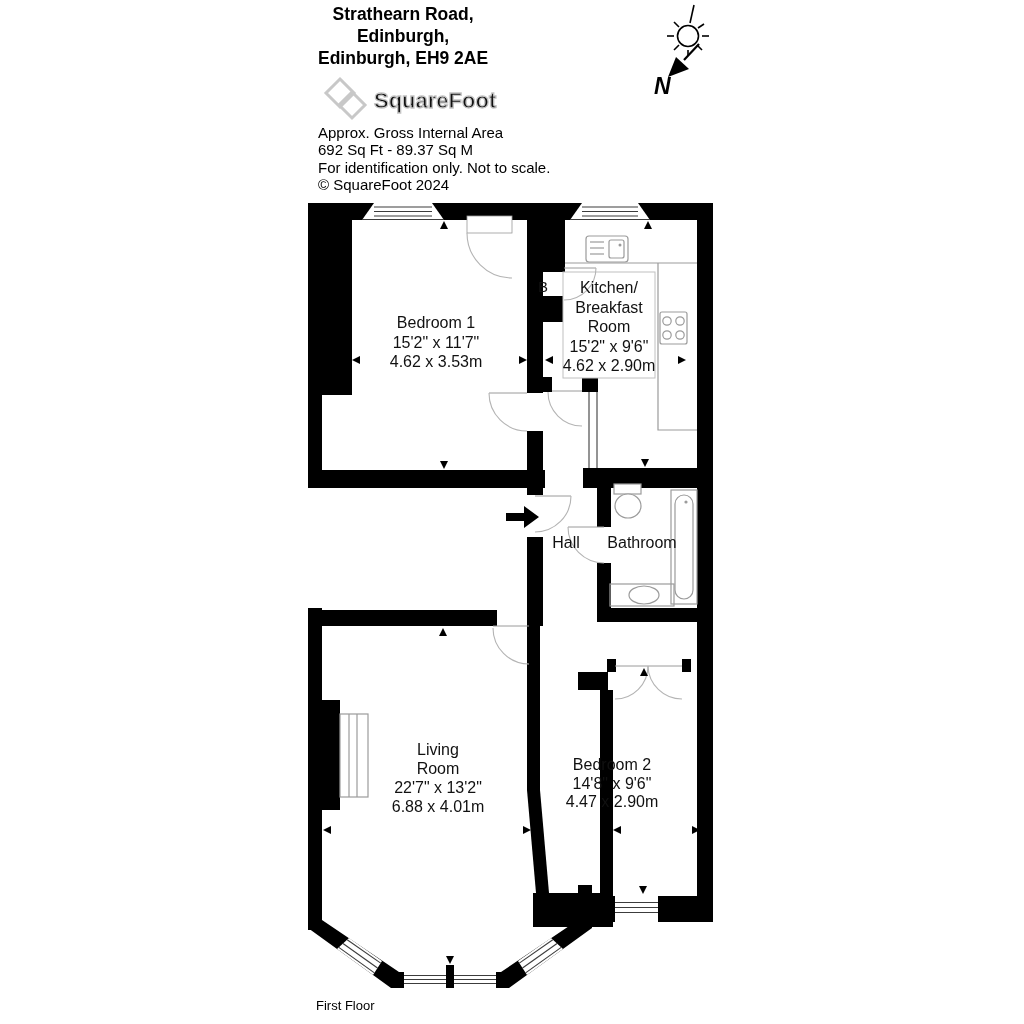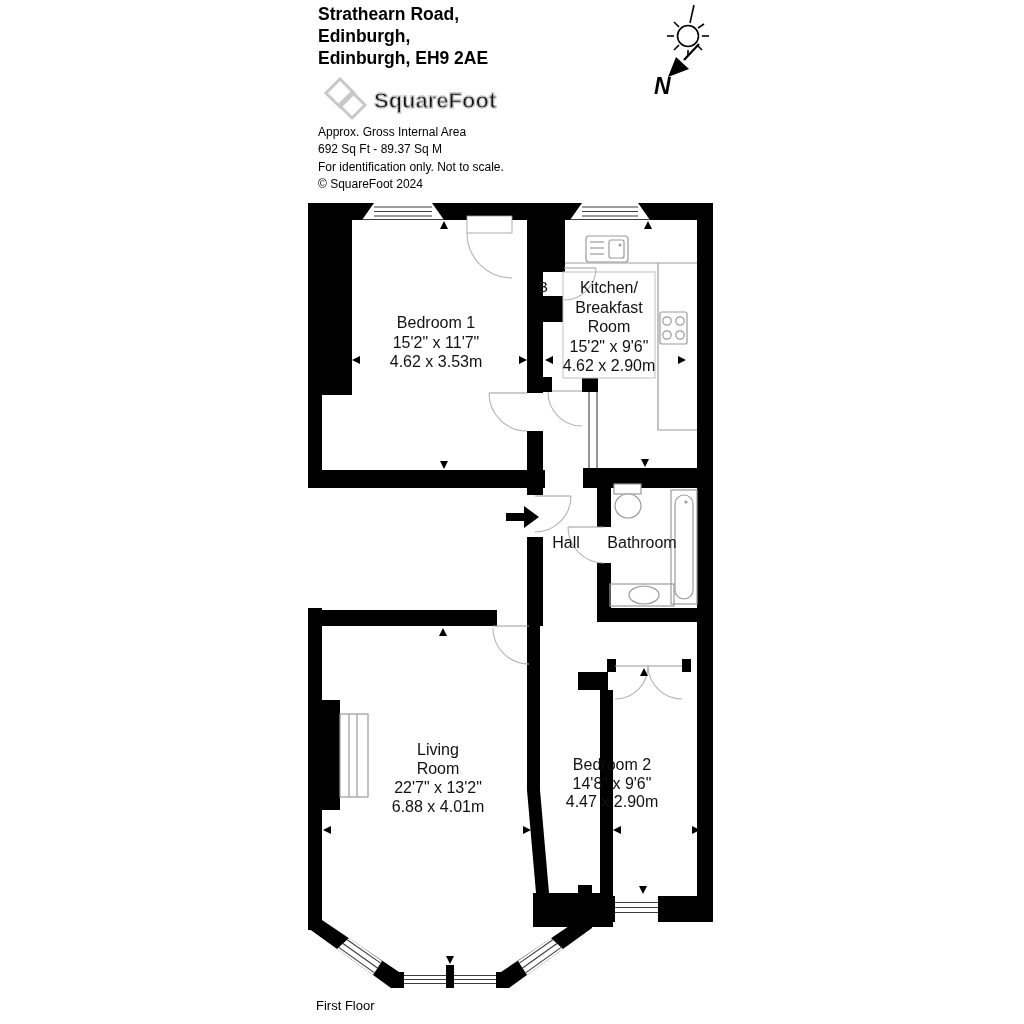--- a/index.html
+++ b/index.html
@@ -7,24 +7,24 @@
     --arc:#b4b4b4;
     --fixture:#9b9b9b;
     --winline:#3c3c3c;
     --logo:#c8c8c8;
     --txt:#0c0c0c;
   }
   html,body{margin:0;padding:0;background:#ffffff;}
   .page{position:relative;width:1024px;height:1024px;background:#ffffff;overflow:hidden;
         font-family:"Liberation Sans", sans-serif;color:var(--txt);}
   .plan-svg{position:absolute;left:0;top:0;width:1024px;height:1024px;}
-  .header{position:absolute;left:318px;top:3px;}
+  .header{position:absolute;left:318px;top:3px;text-align:center;}
   .address{font-size:17.5px;font-weight:bold;line-height:22px;color:#000;}
   .logo-svg{position:absolute;left:316px;top:76px;}
-  .meta{position:absolute;left:318px;top:124px;font-size:12px;line-height:17.4px;color:#000;}
+  .meta{position:absolute;left:318px;top:124px;font-size:15px;line-height:17.4px;color:#000;}
   .floor-label{position:absolute;left:316px;top:998px;font-size:13px;color:#000;}
   text{font-family:"Liberation Sans", sans-serif;fill:#111;}
   .room-t{font-size:16px;text-anchor:middle;}
   .b-t{font-size:15px;text-anchor:middle;}
   .n-t{font-size:23px;font-weight:bold;font-style:italic;text-anchor:start;fill:#000;}
   .wall{fill:var(--walls);stroke:none;}
   .cut{fill:#ffffff;stroke:none;}
   .wline{stroke:var(--winline);stroke-width:1.1;fill:none;}
   .arc{stroke:var(--arc);stroke-width:1.1;fill:none;}
   .leaf{stroke:#9a9a9a;stroke-width:1;fill:none;}

